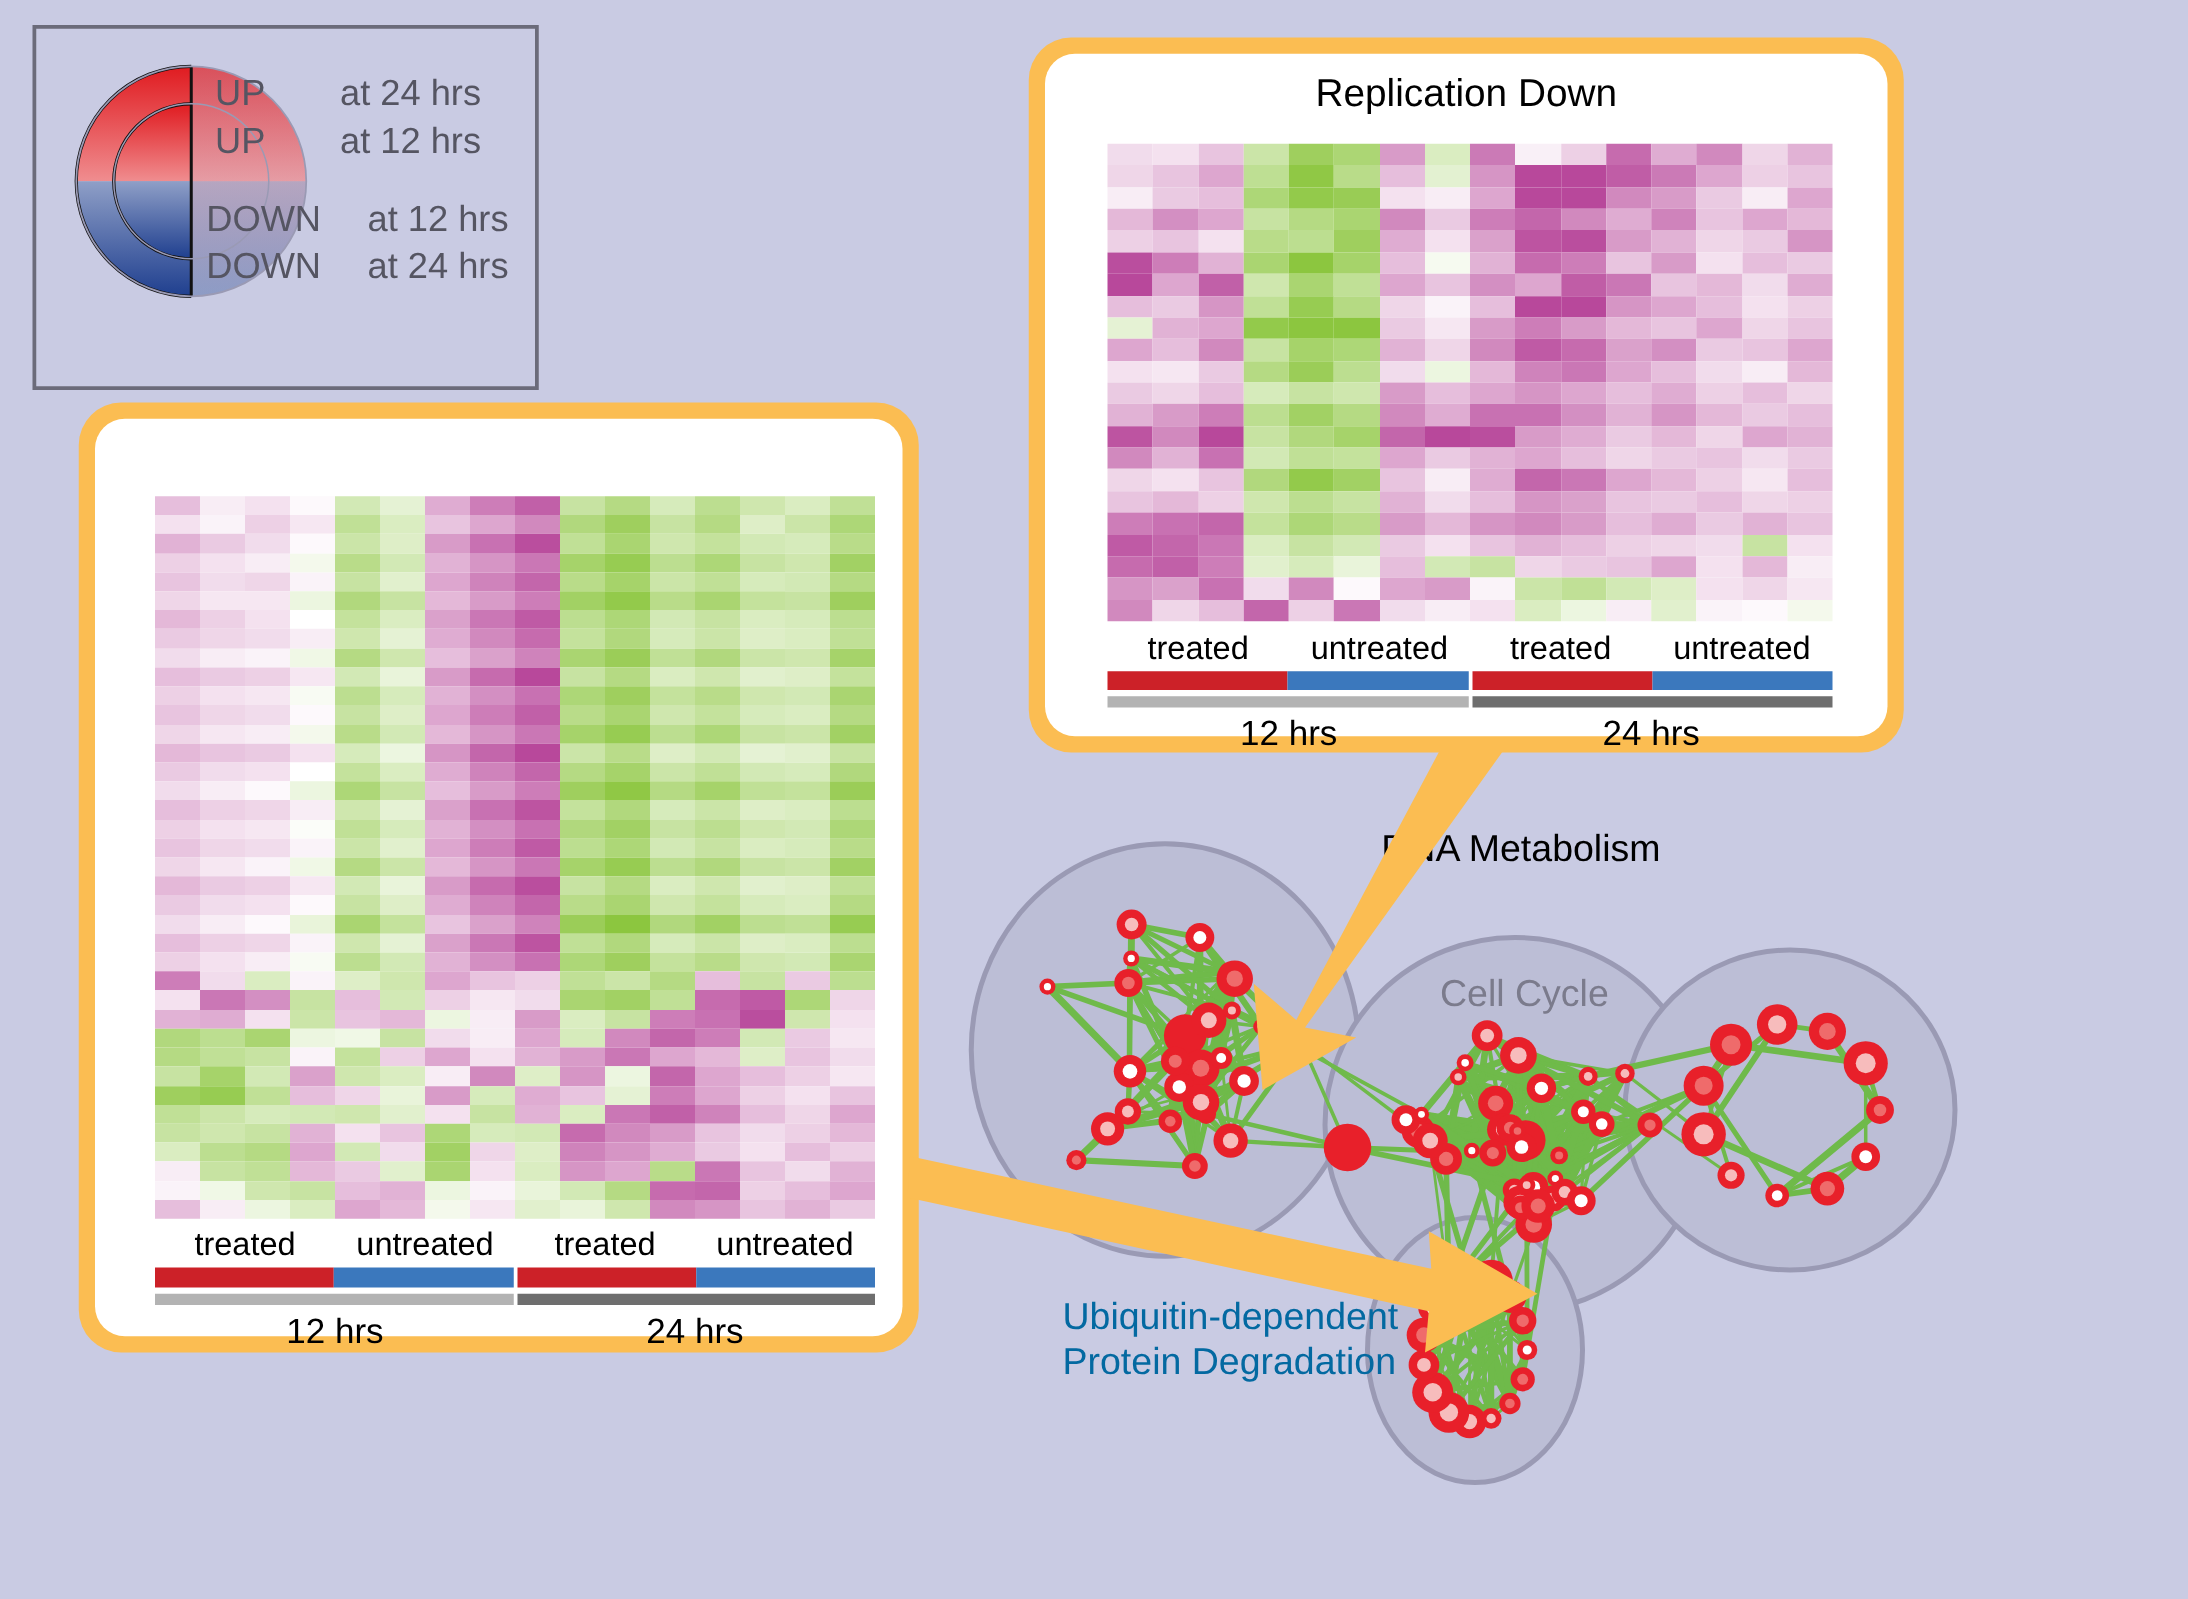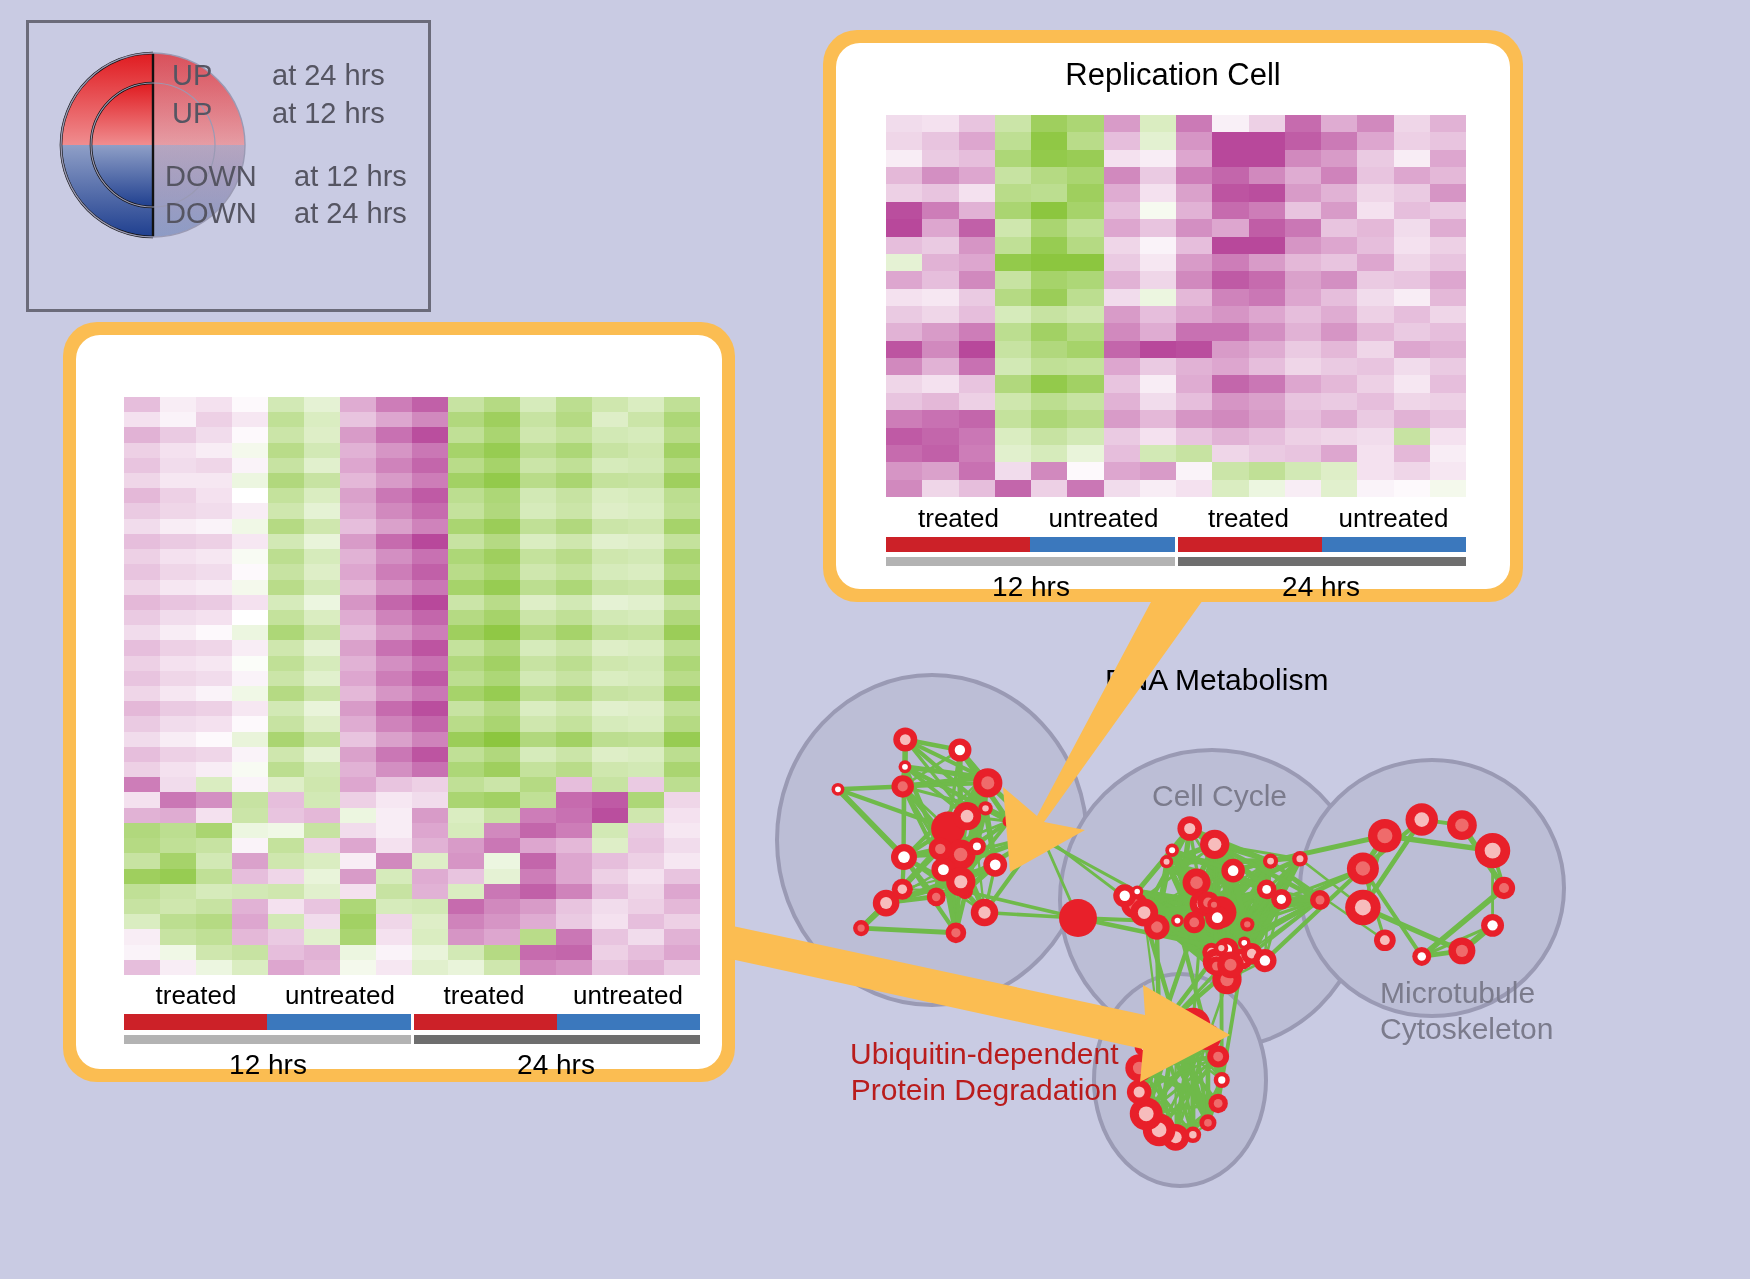--- a/index.html
+++ b/index.html
@@ -132,21 +132,21 @@
     <div class="wheel-text2" style="left:265px; top:137px;">at 12 hrs</div>
 
     <div class="wheel-text" style="left:136px; top:174px;">DOWN</div>
     <div class="wheel-text2" style="left:265px; top:174px;">at 24 hrs</div>
 
   </div>
 
 
   <div class="panel" id="rf-panel" style="left:823px; top:30px; width:700px; height:572px;">
     <div class="panel-inner">
-      <div class="hm-title">Replication Cell</div>
+      <div class="hm-title">Replication Down</div>
       <div class="heat-grid" id="rf-grid" style="left: 50px; top: 72px; width: 580px; height: 382px; grid-template-columns: repeat(16, 1fr); grid-template-rows: repeat(22, 1fr);">
           <div class="heat-cell" style="background: rgb(241, 220, 236);"></div>
           <div class="heat-cell" style="background: rgb(244, 225, 239);"></div>
           <div class="heat-cell" style="background: rgb(232, 196, 223);"></div>
           <div class="heat-cell" style="background: rgb(203, 229, 168);"></div>
           <div class="heat-cell" style="background: rgb(159, 207, 94);"></div>
           <div class="heat-cell" style="background: rgb(172, 214, 116);"></div>
           <div class="heat-cell" style="background: rgb(216, 155, 200);"></div>
           <div class="heat-cell" style="background: rgb(218, 237, 193);"></div>
           <div class="heat-cell" style="background: rgb(203, 122, 182);"></div>
@@ -2011,23 +2011,21 @@
           </g>
           <g>
             <circle cx="560" cy="300" r="10" fill="#e8202a"></circle>
             <circle cx="560" cy="300" r="4.5" fill="#ef6b6b"></circle>
           </g>
         </g>
     </svg>
 
     <div class="net-label" style="left:345px; top:62px; color:#000;">DNA Metabolism</div>
     <div class="net-label" style="left:392px; top:178px; color:#7b7b8c;">Cell Cycle</div>
-    <div class="net-label" style="left:620px; top:375px; color:#7b7b8c;">Microtubule
-Cytoskeleton</div>
-    <div class="net-label" style="left:90px; top:436px; color:#b91c1c;text-align:center;">Ubiquitin-dependent
+    <div class="net-label" style="left:90px; top:436px; color:#0369a1;">Ubiquitin-dependent
 Protein Degradation</div>
   </div>
 
   <svg id="arrows" viewBox="0 0 1750 1279">
     <polygon points="1152,600 1203,600 1044,822 1085,830 1010,872 1003,787 1037,816" fill="#fbbd52"></polygon>
     <polygon points="728,925 1145,1015 1143,985 1230,1035 1140,1082 1143,1049 726,958" fill="#fbbd52"></polygon>
   </svg>
 
 </div>
 

